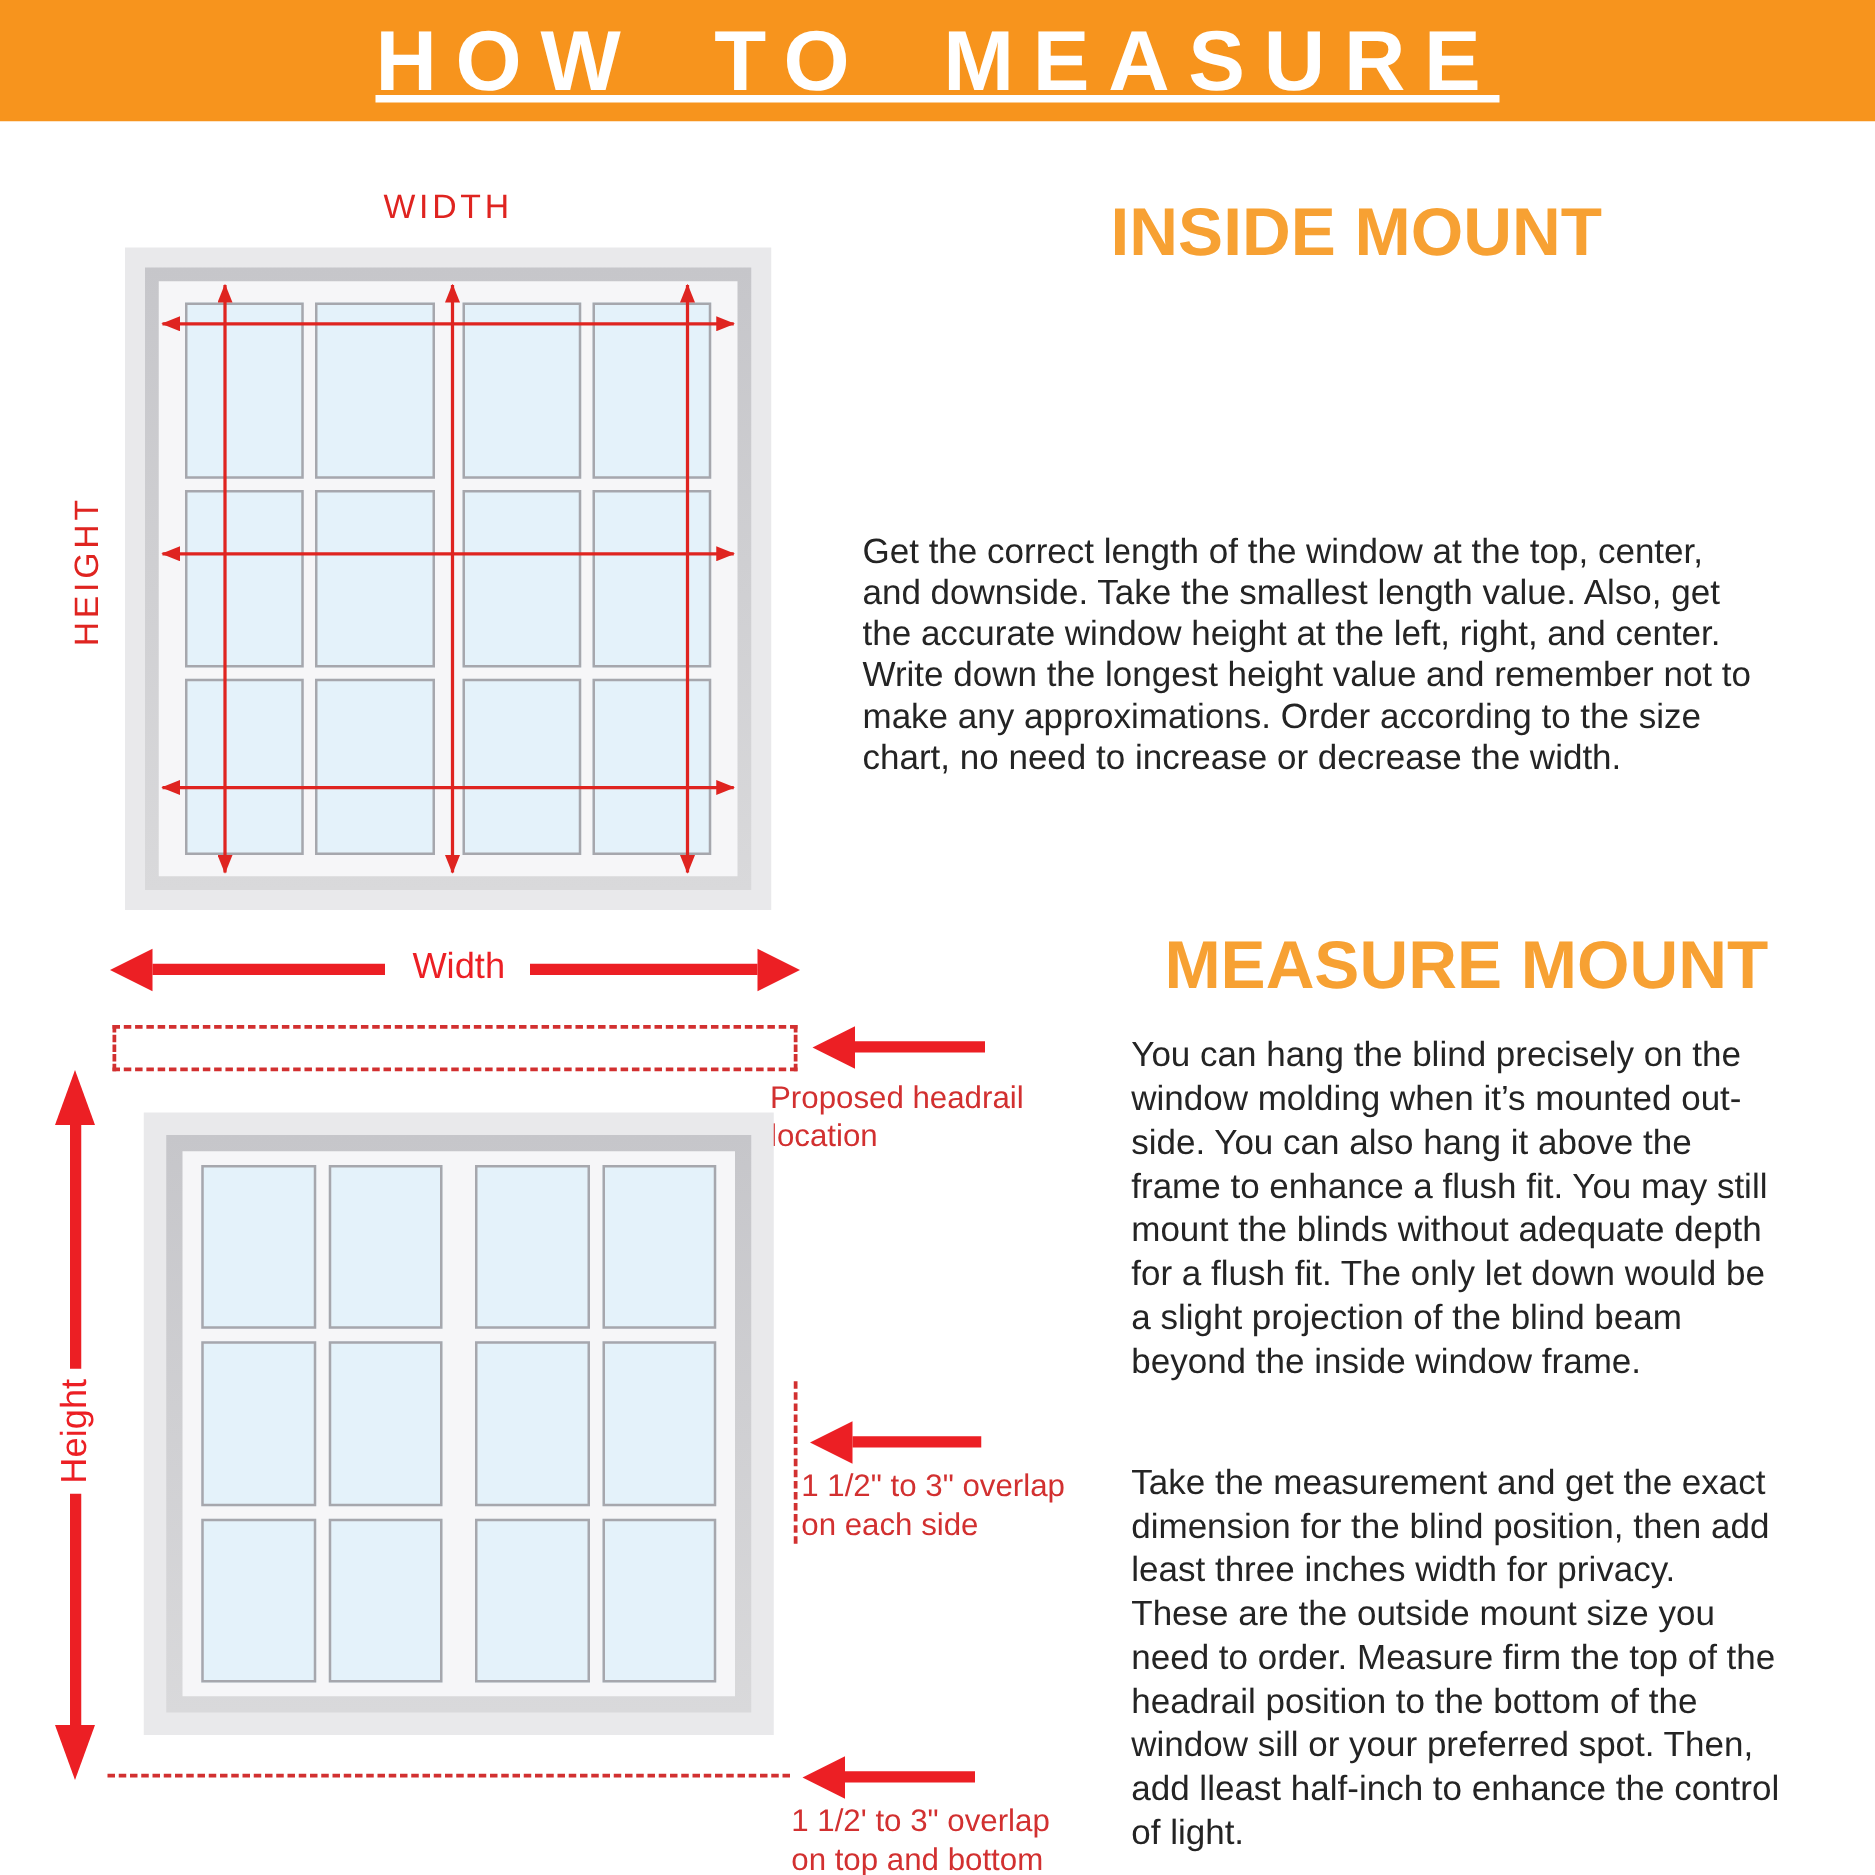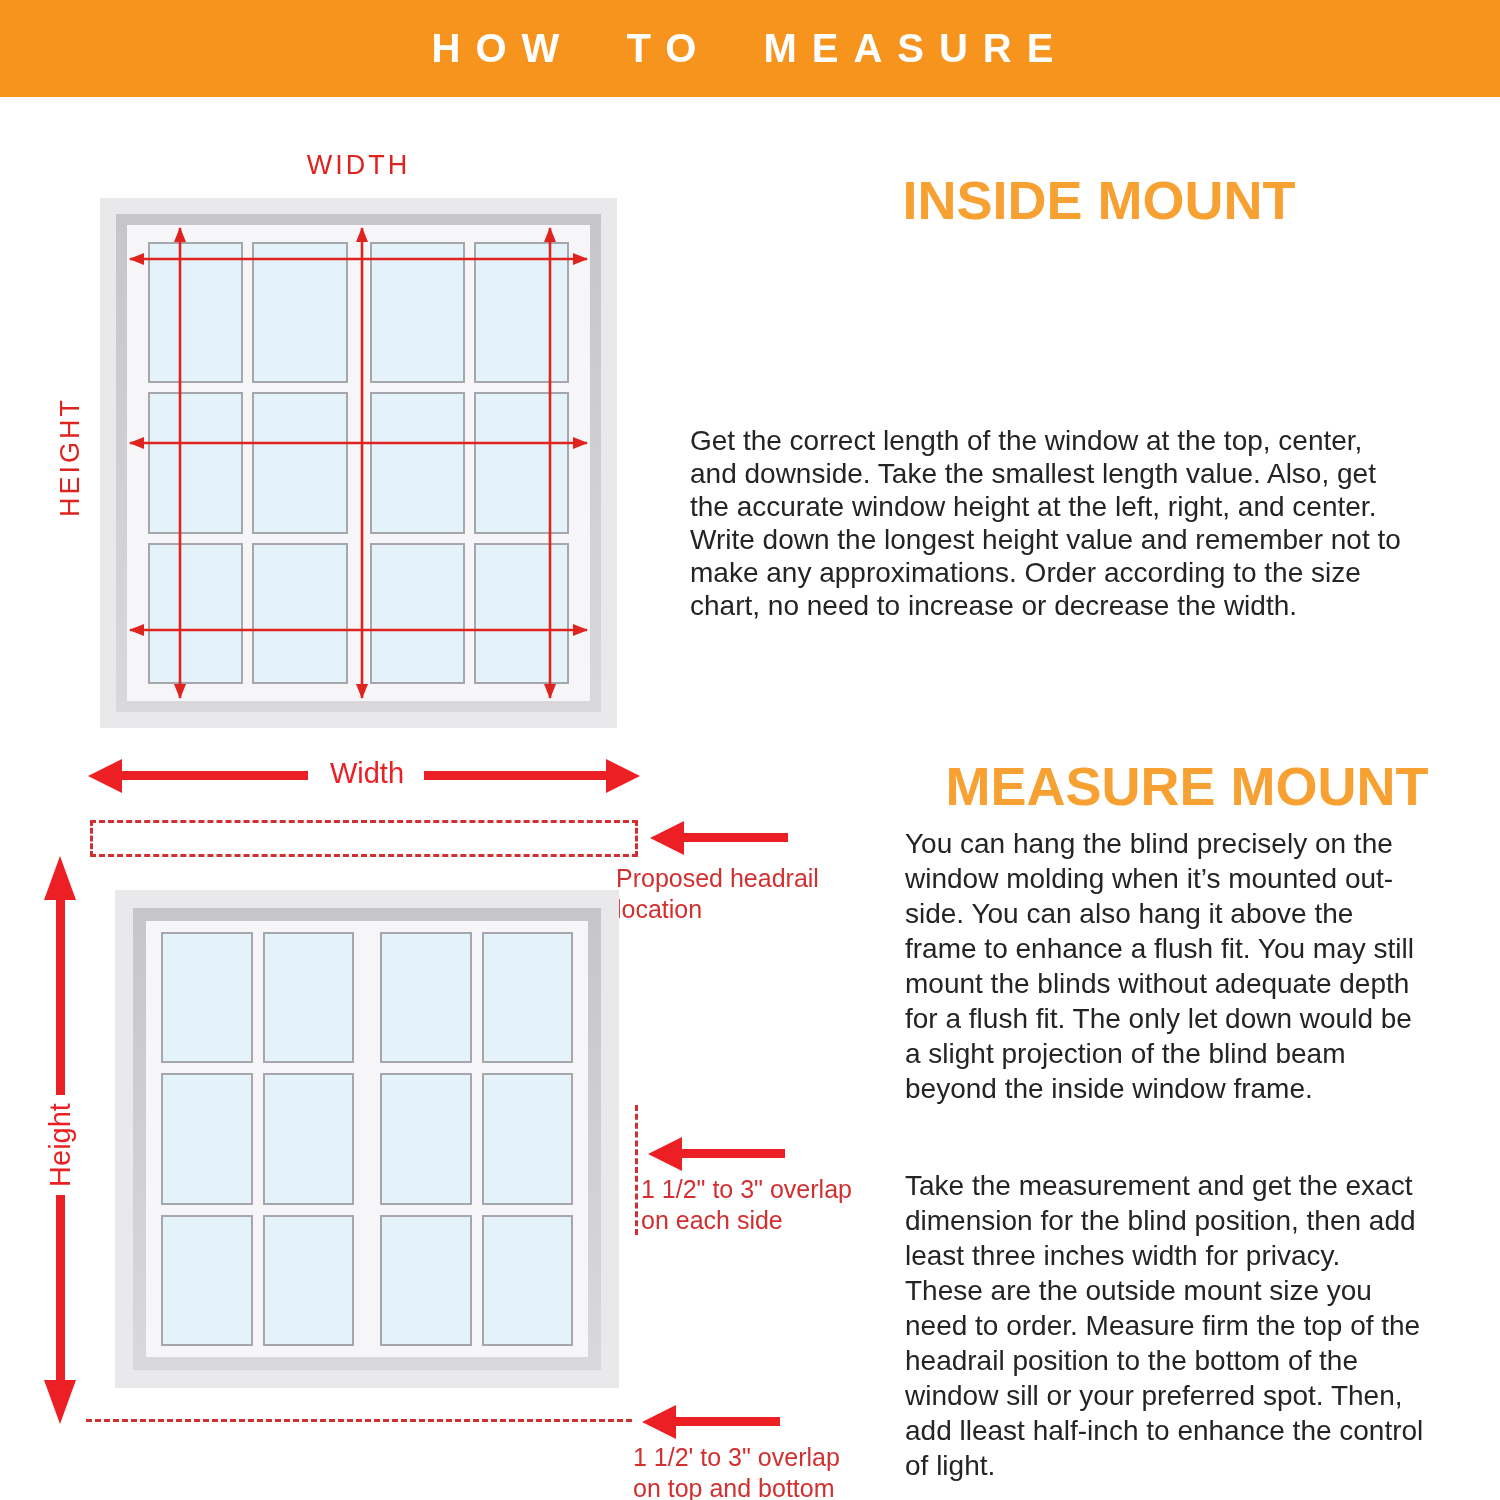--- a/index.html
+++ b/index.html
@@ -2,22 +2,22 @@
 <html style="--banner-bg: #f7941d; --heading-orange: #f7a133; --red-thin: #df2420; --red-thick: #ec1f24; --red-text: #d23030; --pane-fill: #e4f2fa; --frame-outer: #e9e9eb; --frame-inner: #f6f6f8; --body-text: #242424;"><head>
 <meta charset="utf-8">
 <style>
   html,body{margin:0;padding:0;background:#fff;}
   .canvas{position:relative;width:1500px;height:1500px;background:#fff;overflow:hidden;
           font-family:"Liberation Sans","DejaVu Sans",sans-serif;}
 
   
   .banner{position:absolute;left:0;top:0;width:1500px;height:97px;
           background:var(--banner-bg,#f7941d);display:flex;align-items:center;justify-content:center;}
-  .banner-title{margin:0;color:#fff;font-size:40px;font-weight:bold;
-                letter-spacing:15px;word-spacing:26px;white-space:nowrap;}
+  .banner-title{margin:0;color:#fff;font-size:68px;font-weight:bold;
+                letter-spacing:15px;word-spacing:26px;white-space:nowrap;text-decoration:underline;}
 
   
   .window{position:absolute;background:var(--frame-outer,#e9e9eb);}
   .f-mid{position:absolute;background:linear-gradient(180deg,#c6c6ca,#d9d9db);}
   .f-inner{position:absolute;background:var(--frame-inner,#f6f6f8);}
   .panes{position:absolute;display:flex;}
   .sash{flex:1;display:grid;grid-template-columns:repeat(2,1fr);grid-template-rows:repeat(3,1fr);gap:9px;}
   .pane{background:var(--pane-fill,#e4f2fa);border:2px solid #a6a7ad;}
 
   
@@ -80,21 +80,21 @@
   .dashed-h{position:absolute;left:86px;top:1419px;width:546px;height:0;
             border-top:3px dashed var(--red-text,#d23030);}
 
   
   .note{position:absolute;font-size:25px;line-height:31px;color:var(--red-text,#d23030);white-space:pre-line;}
   .headrail-note{left:616px;top:863px;}
   .side-note{left:641px;top:1174px;}
   .bottom-note{left:633px;top:1442px;}
 
   
-  .mount-heading{position:absolute;margin:14px;color:var(--heading-orange,#f7a133);
+  .mount-heading{position:absolute;margin:0;color:var(--heading-orange,#f7a133);
                  font-size:54px;font-weight:bold;text-align:center;line-height:54px;}
   .inside-heading{left:690px;top:159px;width:790px;}
   .outside-heading{left:895px;top:745px;width:556px;}
   .body{position:absolute;margin:0;color:var(--body-text,#242424);font-size:28px;white-space:pre-line;}
   .inside-p{line-height:33px;left:690px;width:810px;}
   .inside-p1{top:233px;}
   .inside-p2{top:424px;}
   .outside-p{line-height:35px;left:905px;width:600px;}
   .outside-p1{top:826px;}
   .outside-p2{top:1168px;}

